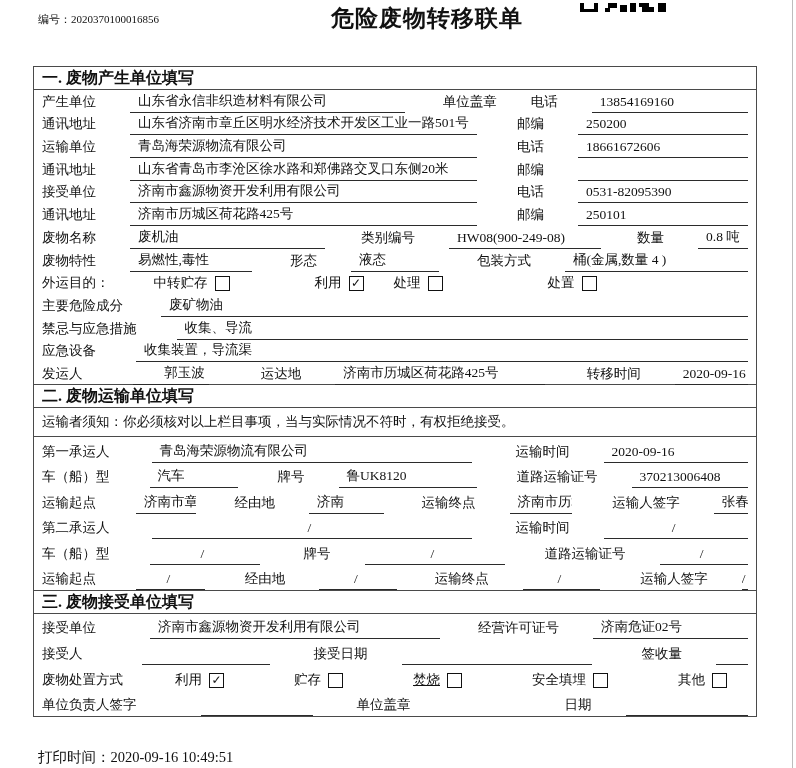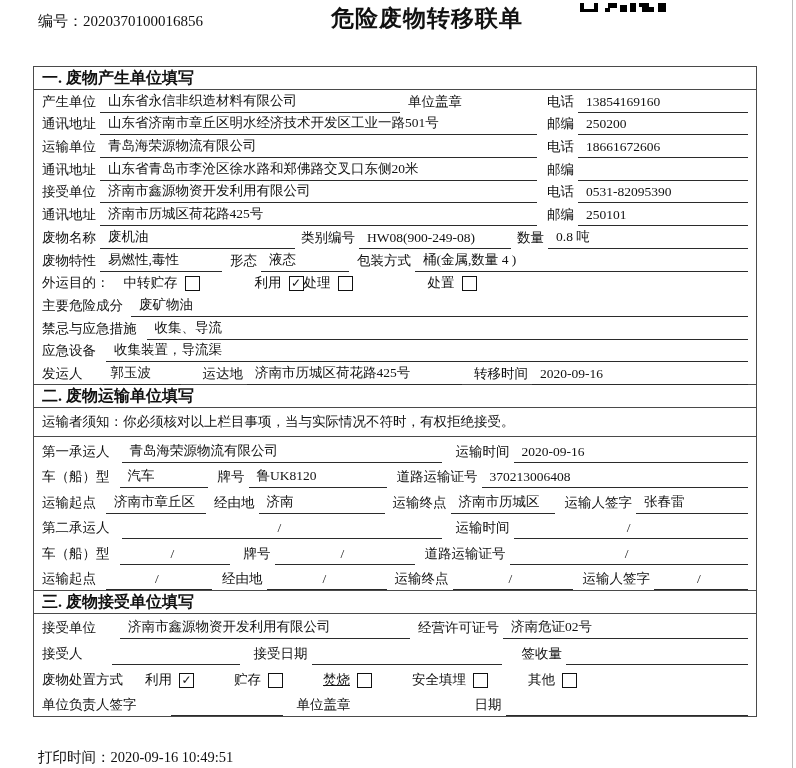--- a/index.html
+++ b/index.html
@@ -1,31 +1,31 @@
 <!DOCTYPE html>
 <html><head>
 <meta charset="utf-8">
 <style>
   html,body{margin:0;padding:0;}
   body{
     width:796px;height:768px;background:#ffffff;color:#111;
     font-family:"Liberation Serif","DejaVu Serif",serif;
     position:relative;overflow:hidden;
   }
-  .serial{position:absolute;left:38px;top:12px;font-size:15px;white-space:nowrap;}
+  .serial{position:absolute;left:38px;top:12px;font-size:11px;white-space:nowrap;}
   .doc-title{position:absolute;left:331px;top:3px;font-size:23px;font-weight:bold;letter-spacing:1px;white-space:nowrap;}
   .qr-frag{position:absolute;left:578px;top:0;width:90px;height:11px;}
   .page-edge{position:absolute;left:792px;top:0;width:1px;height:768px;background:#bdbdbd;}
 
   .boxes{position:absolute;left:33px;top:66px;width:724px;}
   .box{border:1.6px solid #4a4a4a;margin-top:-1.6px;background:#fff;box-sizing:border-box;}
   .box:first-child{margin-top:0;}
   .sec-head{font-weight:bold;font-size:16px;height:22px;line-height:22px;padding:0 8px;border-bottom:1.6px solid #4a4a4a;}
   .note{font-size:13.5px;height:28px;line-height:28px;padding:0 8px;border-bottom:1.2px solid #4a4a4a;white-space:nowrap;}
-  .row{display:flex;align-items:flex-end;padding:0 8px;font-size:13.5px;box-sizing:border-box;white-space:nowrap;}
+  .row{display:flex;align-items:flex-end;padding:0 8px;font-size:13.5px;box-sizing:border-box;white-space:nowrap;gap:30px;}
   .s0 .row{height:22.7px;}
   .s1 .row{height:25.5px;}
   .s2 .row{height:25.6px;}
   .lbl{padding:0 4px 2px 0;}
   .val{border-bottom:1px solid #2b2b2b;padding:0 4px 2px 8px;overflow:hidden;box-sizing:border-box;}
   .val.grow{flex:1 1 auto;}
   .val.center{text-align:center;padding-left:0;}
   .chk-item{display:flex;align-items:flex-end;}
   .chk-lbl{padding:0 0 2px 0;}
   .cb{display:inline-block;width:13px;height:13px;border:1.3px solid #111;margin-left:7px;margin-bottom:3px;
@@ -138,21 +138,21 @@
       <div class="row">
         <span class="lbl">禁忌与应急措施</span>
         <span class="val grow" style="margin-left: 6px;">收集、导流</span>
       </div>
       <div class="row">
         <span class="lbl">应急设备</span>
         <span class="val grow" style="margin-left: 6px;">收集装置，导流渠</span>
       </div>
       <div class="row">
         <span class="lbl">发运人</span>
-        <span class="val" style="width: 78px; margin-left: 16px;">郭玉波</span>
+        <span class="val" style="width: 78px; margin-left: 16px; text-align: right;">郭玉波</span>
         <span class="lbl" style="margin-left: 22px;">运达地</span>
         <span class="val" style="width: 215px;">济南市历城区荷花路425号</span>
         <span class="lbl" style="margin-left: 12px;">转移时间</span>
         <span class="val grow">2020-09-16</span>
       </div>
     </div>
     <div class="box s1">
       <div class="sec-head">二. 废物运输单位填写</div>
       <div class="note">运输者须知：你必须核对以上栏目事项，当与实际情况不符时，有权拒绝接受。</div>
       <div class="row">

